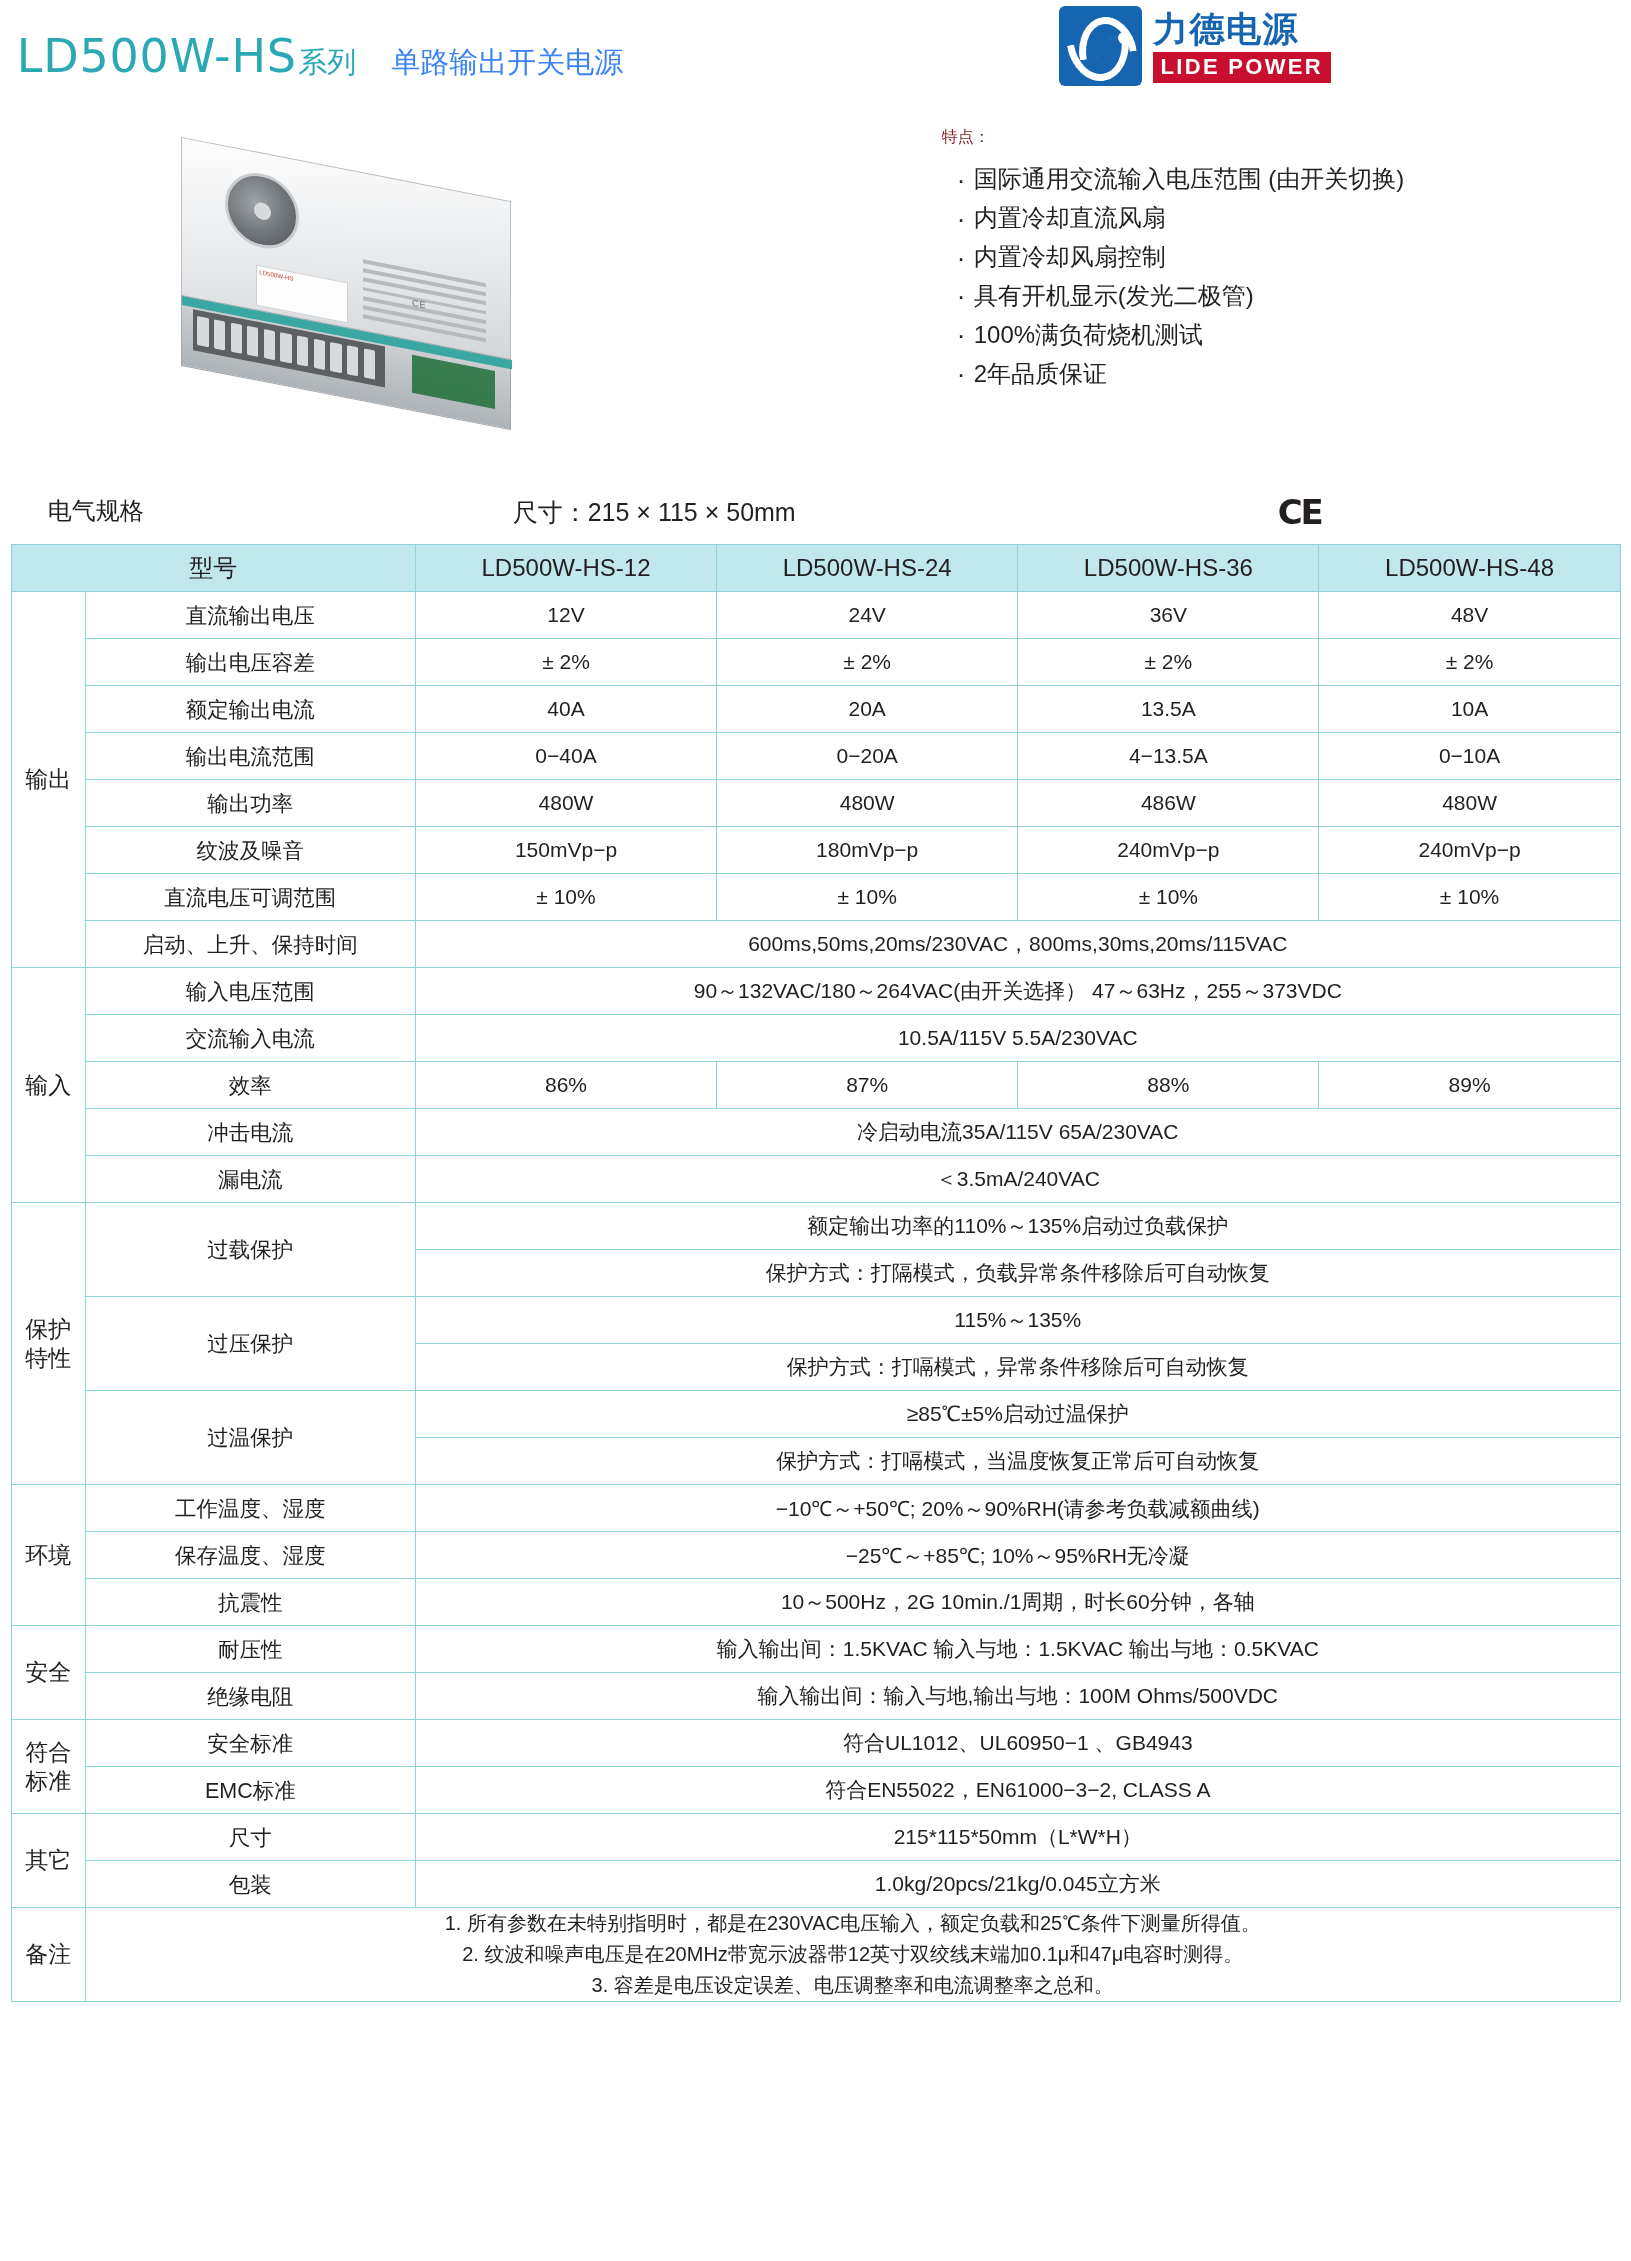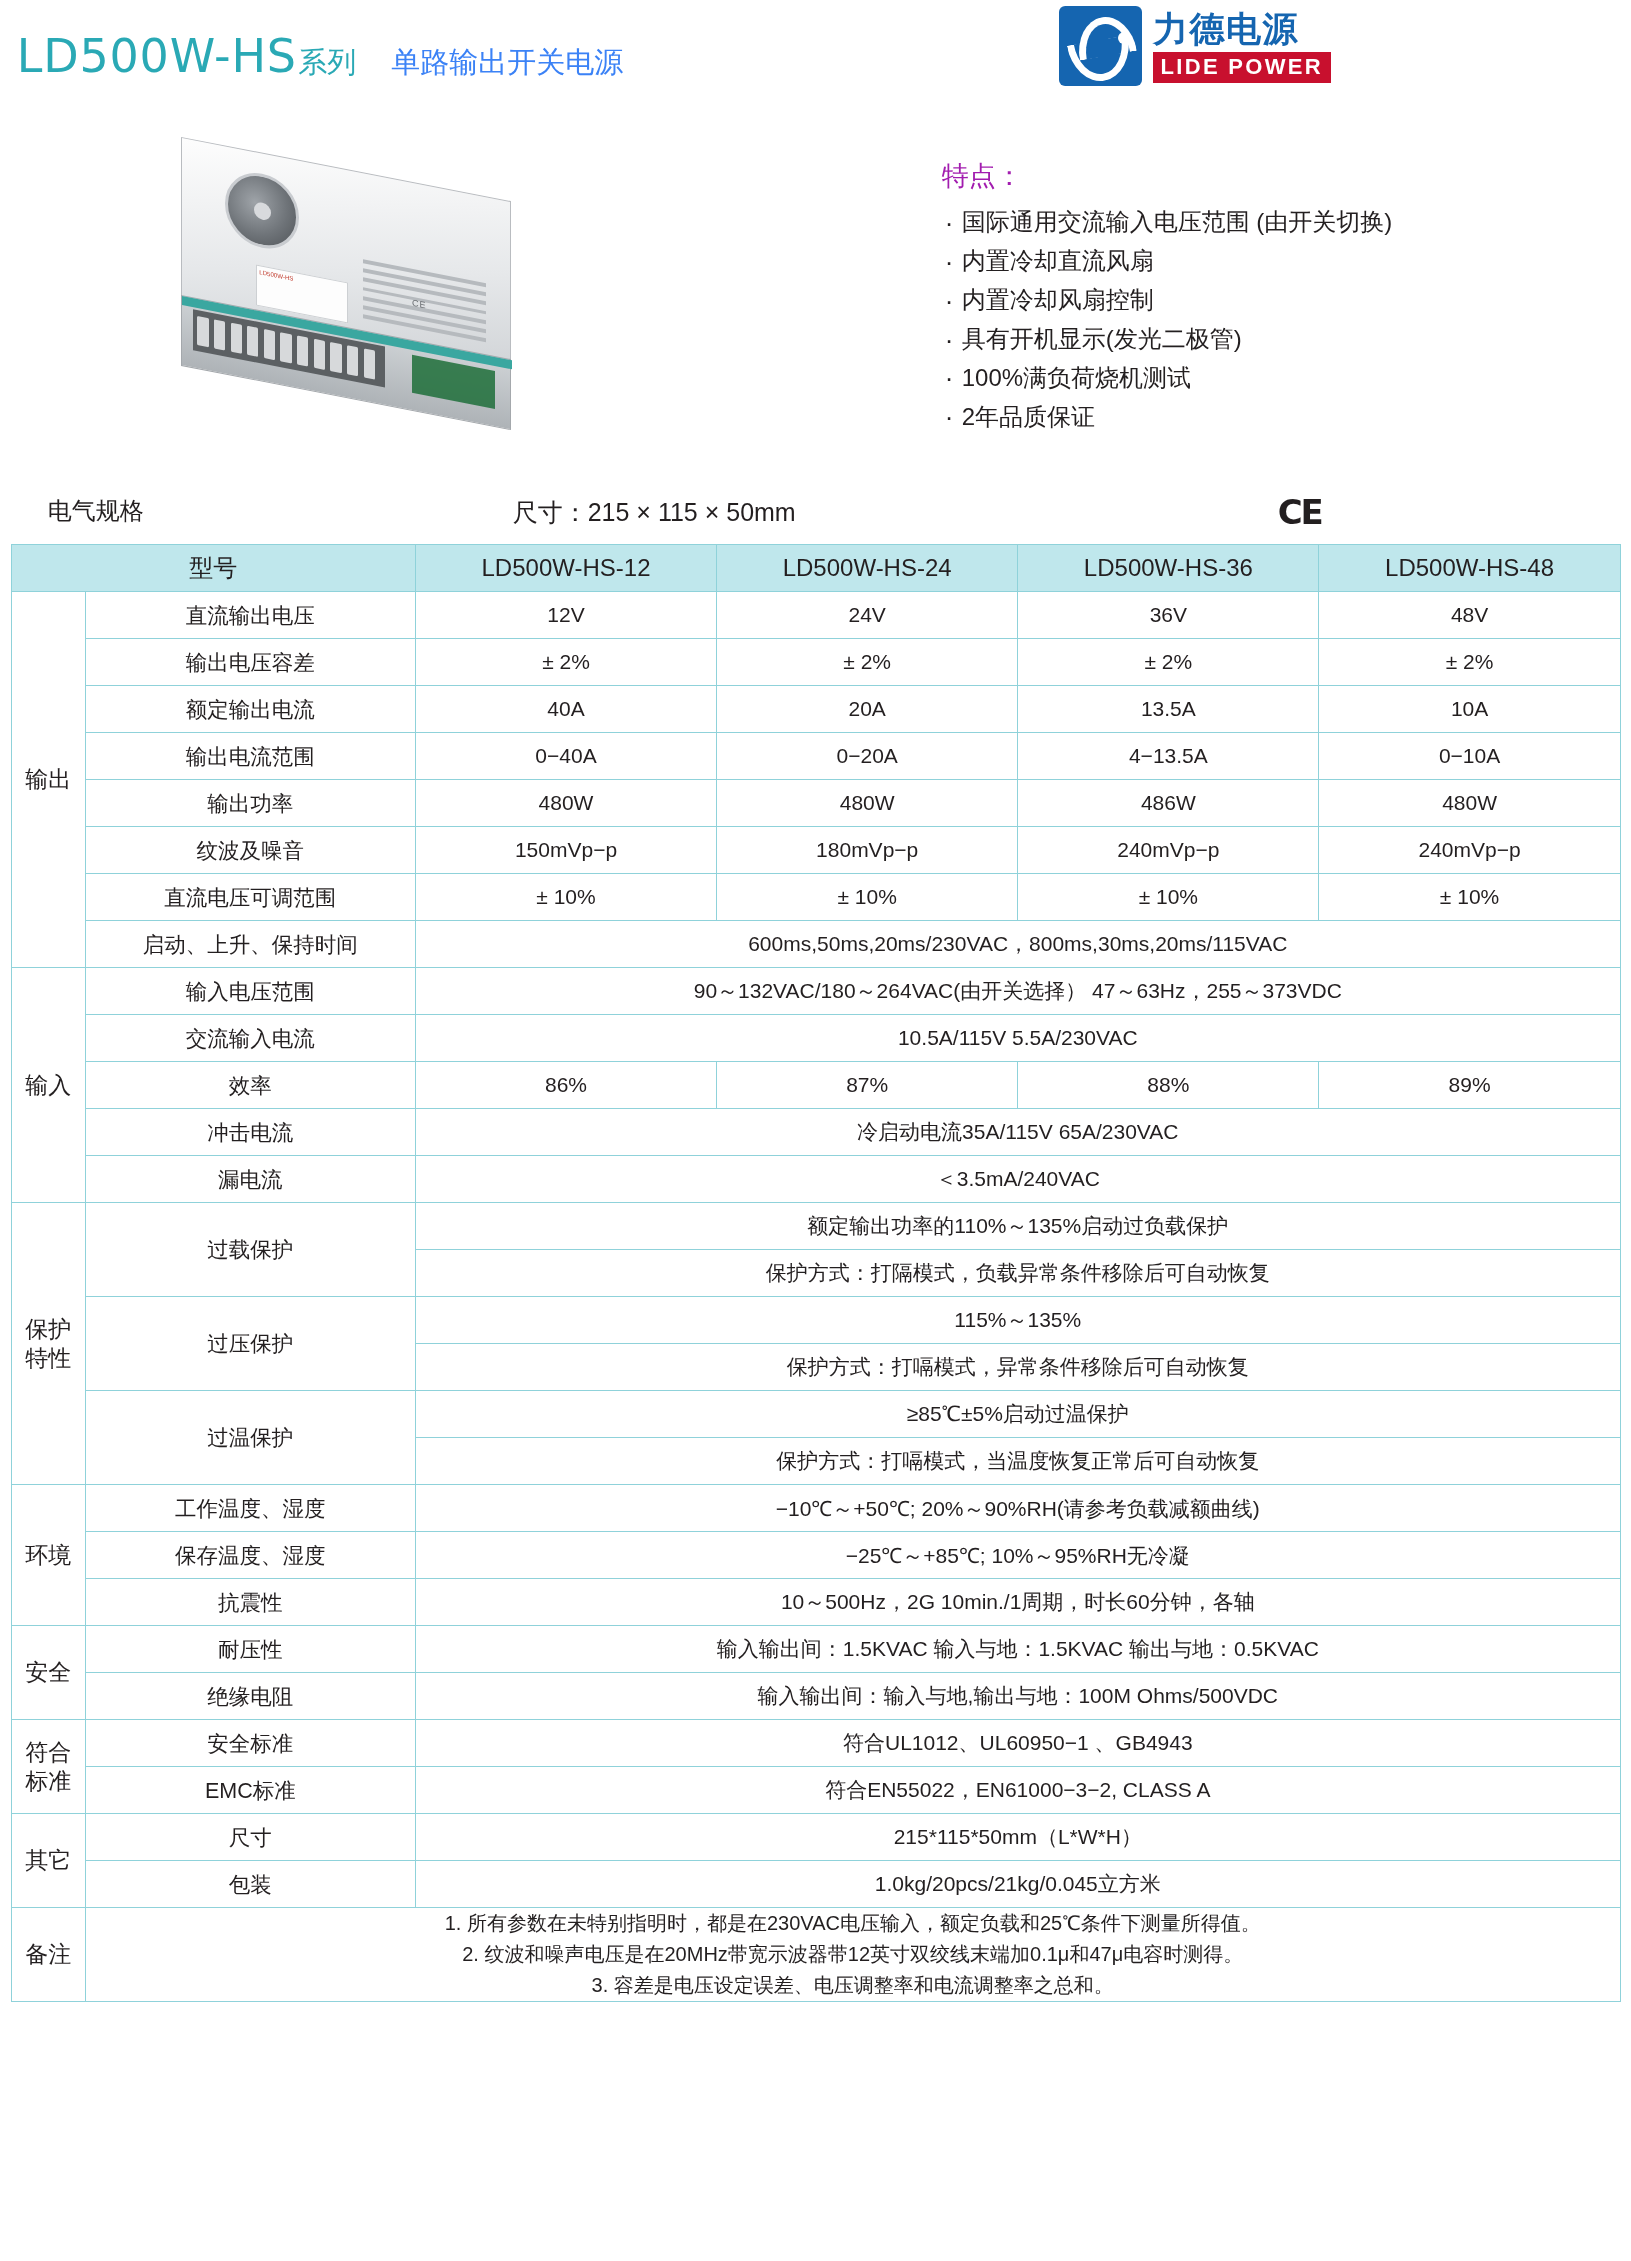--- a/index.html
+++ b/index.html
@@ -257,41 +257,40 @@
     letter-spacing: 0.8px;
   }
 
   .features {
     position: absolute;
     left: 931px;
     top: 12.3px;
     width: 659px;
   }
   .features-title {
-    font-size: 27px;
-    color: #a21caf;
+    font-size: 16px;
+    color: #7f1d1d;
     margin-bottom: 9.2px;
-    margin-top: 31px;
   }
   .features li {
     list-style: none;
     font-size: 24px;
     line-height: 1.62;
     color: #231f20;
     position: relative;
     padding-left: 20px;
   }
   .features li::before {
     content: "·";
     position: absolute;
     left: 3.1px;
     top: -1.5px;
     font-size: 26px;
   }
-  .features ul { margin: 0; padding: 0; }
+  .features ul { margin: 12px; padding: 0; }
 
   .specs-label {
     position: absolute;
     left: 37px;
     bottom: 17px;
     font-size: 24px;
   }
   .dims-label {
     position: absolute;
     left: 502px;

